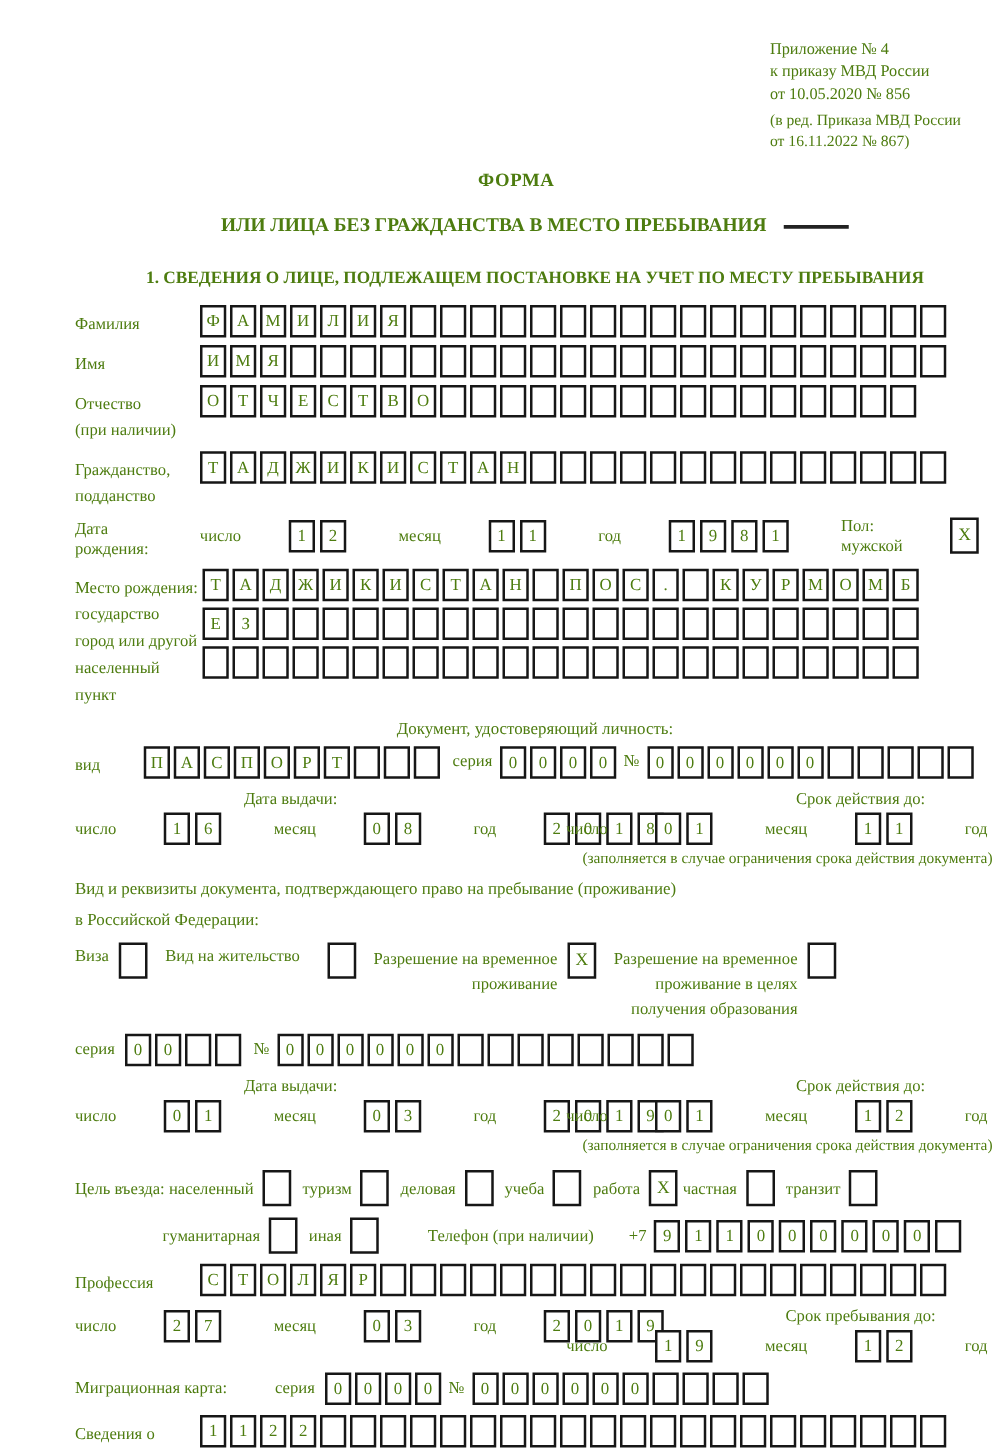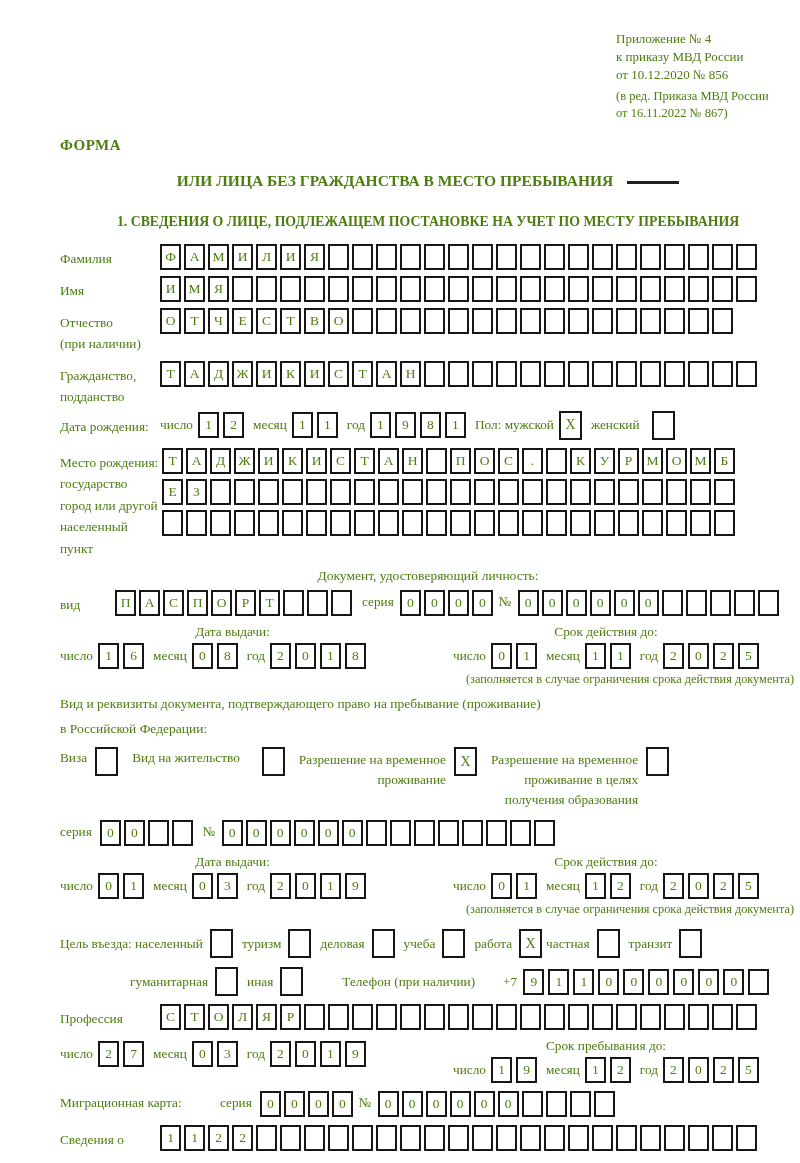--- a/index.html
+++ b/index.html
@@ -5,21 +5,21 @@
   html,body { margin:0; padding:0; background:#ffffff; }
   .page {
     width:800px; height:1163px; box-sizing:border-box; overflow:hidden;
     padding:30px 4px 0 60px; background:#fff; color:#4d7c0f;
     font-family:"Liberation Serif","DejaVu Serif",serif;
   }
   
   .hdr-right { margin-left:556px; width:180px; font-size:13px; line-height:1.4; }
   .hdr-right .ed { font-size:12.5px; }
   .hdr-right .ed-first { margin-top:3px; }
-  .forma { text-align:left; padding-right:30px; font-weight:700; font-size:15px; margin-top:14px; letter-spacing:.5px; }
+  .forma { text-align:center; padding-right:30px; font-weight:700; font-size:15px; margin-top:14px; letter-spacing:.5px; }
   .title { margin-top:15px; text-align:center; font-weight:700; font-size:15.5px; line-height:1.55; }
   .blank-line { display:inline-block; width:52px; height:3px; background:#222; margin-left:14px; vertical-align:2px; }
   .sec { margin-top:21px; font-weight:700; font-size:13.8px; text-align:center; white-space:nowrap; }
   
   .frow { display:flex; align-items:flex-start; margin-top:6px; }
   .mt14 { margin-top:14px; } .mt10 { margin-top:10px; } .mt8 { margin-top:8px; }
   .flabel { width:100px; flex:none; font-size:13.3px; line-height:1.62; padding-top:4px; }
   .flabel.w55 { width:55px; }
   .cells { display:flex; gap:3px; flex:none; }
   .cell {
@@ -32,21 +32,21 @@
   }
   .rows3 .cells { margin-bottom:5px; }
   .inl { font-size:13.3px; padding-top:4px; }
   .ml10 { margin-left:10px; } .ml6 { margin-left:6px; } .mr6 { margin-right:6px; } .mr8 { margin-right:8px; }
   .center-b { text-align:center; font-weight:400; font-size:13.5px; margin-top:9px; }
   
   .dates { display:flex; margin-top:8px; }
   .dcol { width:345px; }
   .dcol.right { width:auto; margin-left:48px; }
   .dhead { text-align:center; font-size:13.3px; }
-  .drow { display:flex; align-items:center; margin-top:3px; font-size:13.3px; }
+  .drow { display:flex; align-items:center; margin-top:3px; font-size:13.3px;gap:33px; }
   .drow .cells { gap:4px; margin-left:5px; }
   .drow .dlbl { margin-left:9px; }
   .drow .dlbl.first { margin-left:0; }
   .note { text-align:right; font-size:12.3px; margin-top:3px; padding-right:2px; }
   .plain { font-size:13.5px; margin-top:9px; }
   
   .permits { display:flex; align-items:flex-start; margin-top:10px; font-size:13.3px; }
   .permits .stack { text-align:right; line-height:1.5; }
   .permits .chkslot { margin-left:8px; margin-right:14px; padding-top:0; }
   .permits .plbl { padding-top:3px; }
@@ -56,21 +56,21 @@
   .purpose .chkslot { margin-left:7px; margin-right:9px; }
 </style>
 </head>
 <body>
 
 <div class="page">
 
   <div class="hdr-right">
     <div>Приложение № 4</div>
     <div>к приказу МВД России</div>
-    <div>от 10.12.2020 № 856</div>
+    <div>от 10.05.2020 № 856</div>
     <div class="ed ed-first">(в ред. Приказа МВД России</div>
     <div class="ed">от 16.11.2022 № 867)</div>
   </div>
 
   <div class="forma">ФОРМА</div>
 
   <div class="title">
     <div>
       <span>ИЛИ ЛИЦА БЕЗ ГРАЖДАНСТВА В МЕСТО ПРЕБЫВАНИЯ</span><span class="blank-line"></span>
     </div>

